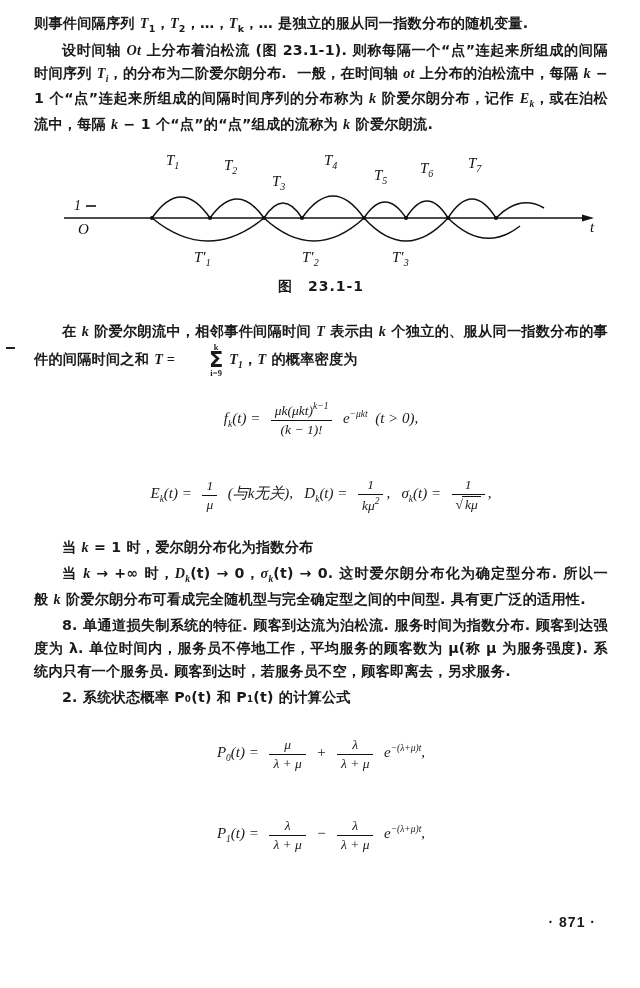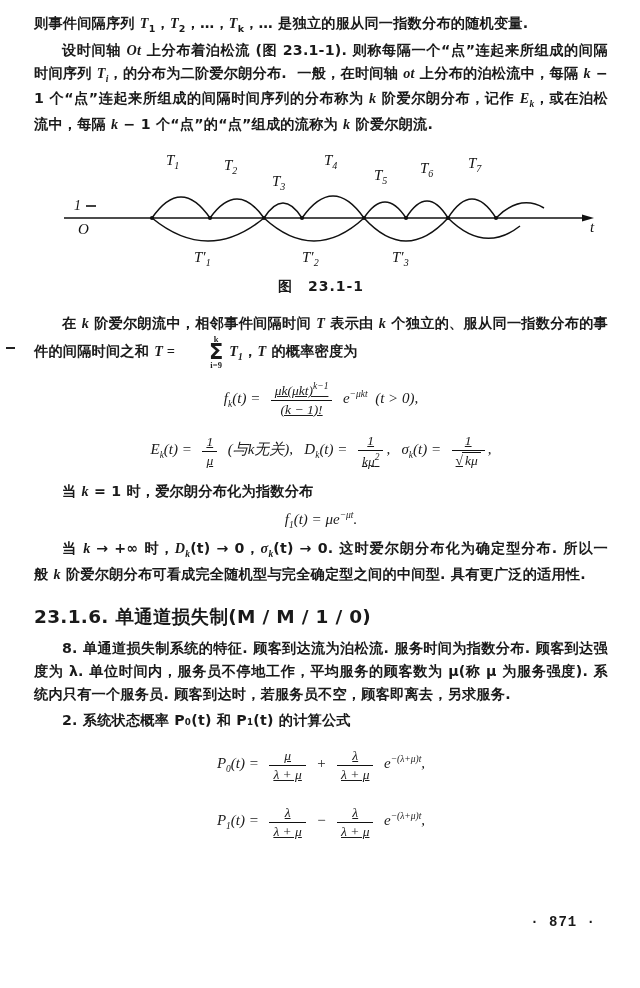--- a/index.html
+++ b/index.html
@@ -46,22 +46,21 @@
   .eq {
     text-align: center;
     margin: 7px 0 7px 0;
     font-family: "Liberation Serif", serif;
     font-size: 15px;
   }
   .frac {
     display: inline-block;
     vertical-align: middle;
     text-align: center;
-    margin: 4px 3px;
-    text-decoration: underline;
+    margin: 16px 3px;
   }
   .frac .num {
     display: block;
     padding: 0 4px 1px 4px;
     border-bottom: 1.1px solid #111;
     font-size: 13.5px;
   }
   .frac .den {
     display: block;
     padding: 1px 4px 0 4px;
@@ -108,21 +107,21 @@
     font-family: "DejaVu Sans", sans-serif;
     letter-spacing: 0.3px;
   }
 
   .page-number {
     position: absolute;
     bottom: 14px;
     right: 44px;
     font-size: 14px;
     font-weight: 700;
-    font-family: Liberation Mono, monospace;
+    font-family: Liberation Sans, sans-serif;
     letter-spacing: 1px;
   }
   .edge-tick {
     position: absolute;
     left: 6px;
     top: 347px;
     width: 9px;
     height: 1.5px;
     background: #222;
   }
@@ -187,21 +186,21 @@
         <text x="386" y="27" font-family="Liberation Serif, serif" font-style="italic" font-size="15" fill="#111">T<tspan font-size="10" dy="4">6</tspan></text>
         <text x="434" y="22" font-family="Liberation Serif, serif" font-style="italic" font-size="15" fill="#111">T<tspan font-size="10" dy="4">7</tspan></text>
 
         <text x="160" y="116" font-family="Liberation Serif, serif" font-style="italic" font-size="15" fill="#111">T′<tspan font-size="10" dy="4">1</tspan></text>
         <text x="268" y="116" font-family="Liberation Serif, serif" font-style="italic" font-size="15" fill="#111">T′<tspan font-size="10" dy="4">2</tspan></text>
         <text x="358" y="116" font-family="Liberation Serif, serif" font-style="italic" font-size="15" fill="#111">T′<tspan font-size="10" dy="4">3</tspan></text>
       </svg>
     </div>
     <div class="figure-caption">图　23.1-1</div>
 
-    <p class="para indent" style="margin-top:16px;">
+    <p class="para indent" style="margin-top:24px;">
       在&nbsp;<span class="mi">k</span>&nbsp;阶爱尔朗流中，相邻事件间隔时间&nbsp;<span class="mi">T</span>&nbsp;表示由&nbsp;<span class="mi">k</span>&nbsp;个独立的、服从同一指数分布的事件的间隔时间之和&nbsp;<span class="math eqline">T&nbsp;=&nbsp;<span class="sumbig"><span class="lim">k</span><span class="sig">Σ</span><span class="lim">i=9</span></span>&nbsp;T<span class="sub">1</span></span>，<span class="mi">T</span>&nbsp;的概率密度为
     </p>
 
     <div class="eq">
       <span class="math eqline">
         f<span class="sub">k</span>(t)&nbsp;=&nbsp;
         <span class="frac">
           <span class="num">μk(μkt)<span class="sup">k−1</span></span>
           <span class="den">(k&nbsp;−&nbsp;1)!</span>
         </span>
@@ -218,29 +217,25 @@
         D<span class="sub">k</span>(t)&nbsp;=&nbsp;
         <span class="frac"><span class="num">1</span><span class="den">kμ<span class="sup">2</span></span></span>,&nbsp;&nbsp;
         σ<span class="sub">k</span>(t)&nbsp;=&nbsp;
         <span class="frac"><span class="num">1</span><span class="den">√<span class="sqrt">kμ</span></span></span>,
       </span>
     </div>
 
     <p class="para indent">
       当&nbsp;<span class="mi">k</span>&nbsp;= 1 时，爱尔朗分布化为指数分布
     </p>
-    <div class="eq">
-      <span class="math eqline">f<span class="sub">1</span>(t)&nbsp;=&nbsp;μe<span class="sup">−μt</span>.</span>
-    </div>
 
     <p class="para indent">
       当&nbsp;<span class="mi">k</span>&nbsp;→ +∞ 时，<span class="mi">D<span class="sub">k</span></span>(t) → 0，<span class="mi">σ<span class="sub">k</span></span>(t) → 0. 这时爱尔朗分布化为确定型分布. 所以一般&nbsp;<span class="mi">k</span>&nbsp;阶爱尔朗分布可看成完全随机型与完全确定型之间的中间型. 具有更广泛的适用性.
     </p>
 
-    <h2 class="section">23.1.6. 单通道损失制(M / M / 1 / 0)</h2>
 
     <p class="para indent">8. 单通道损失制系统的特征. 顾客到达流为泊松流. 服务时间为指数分布. 顾客到达强度为 λ. 单位时间内，服务员不停地工作，平均服务的顾客数为 μ(称 μ 为服务强度). 系统内只有一个服务员. 顾客到达时，若服务员不空，顾客即离去，另求服务.</p>
 
     <p class="para indent">2. 系统状态概率 P₀(t) 和 P₁(t) 的计算公式</p>
 
     <div class="eq" style="margin-top:12px;">
       <span class="math eqline">
         P<span class="sub">0</span>(t)&nbsp;=&nbsp;
         <span class="frac"><span class="num">μ</span><span class="den">λ&nbsp;+&nbsp;μ</span></span>
         &nbsp;+&nbsp;

